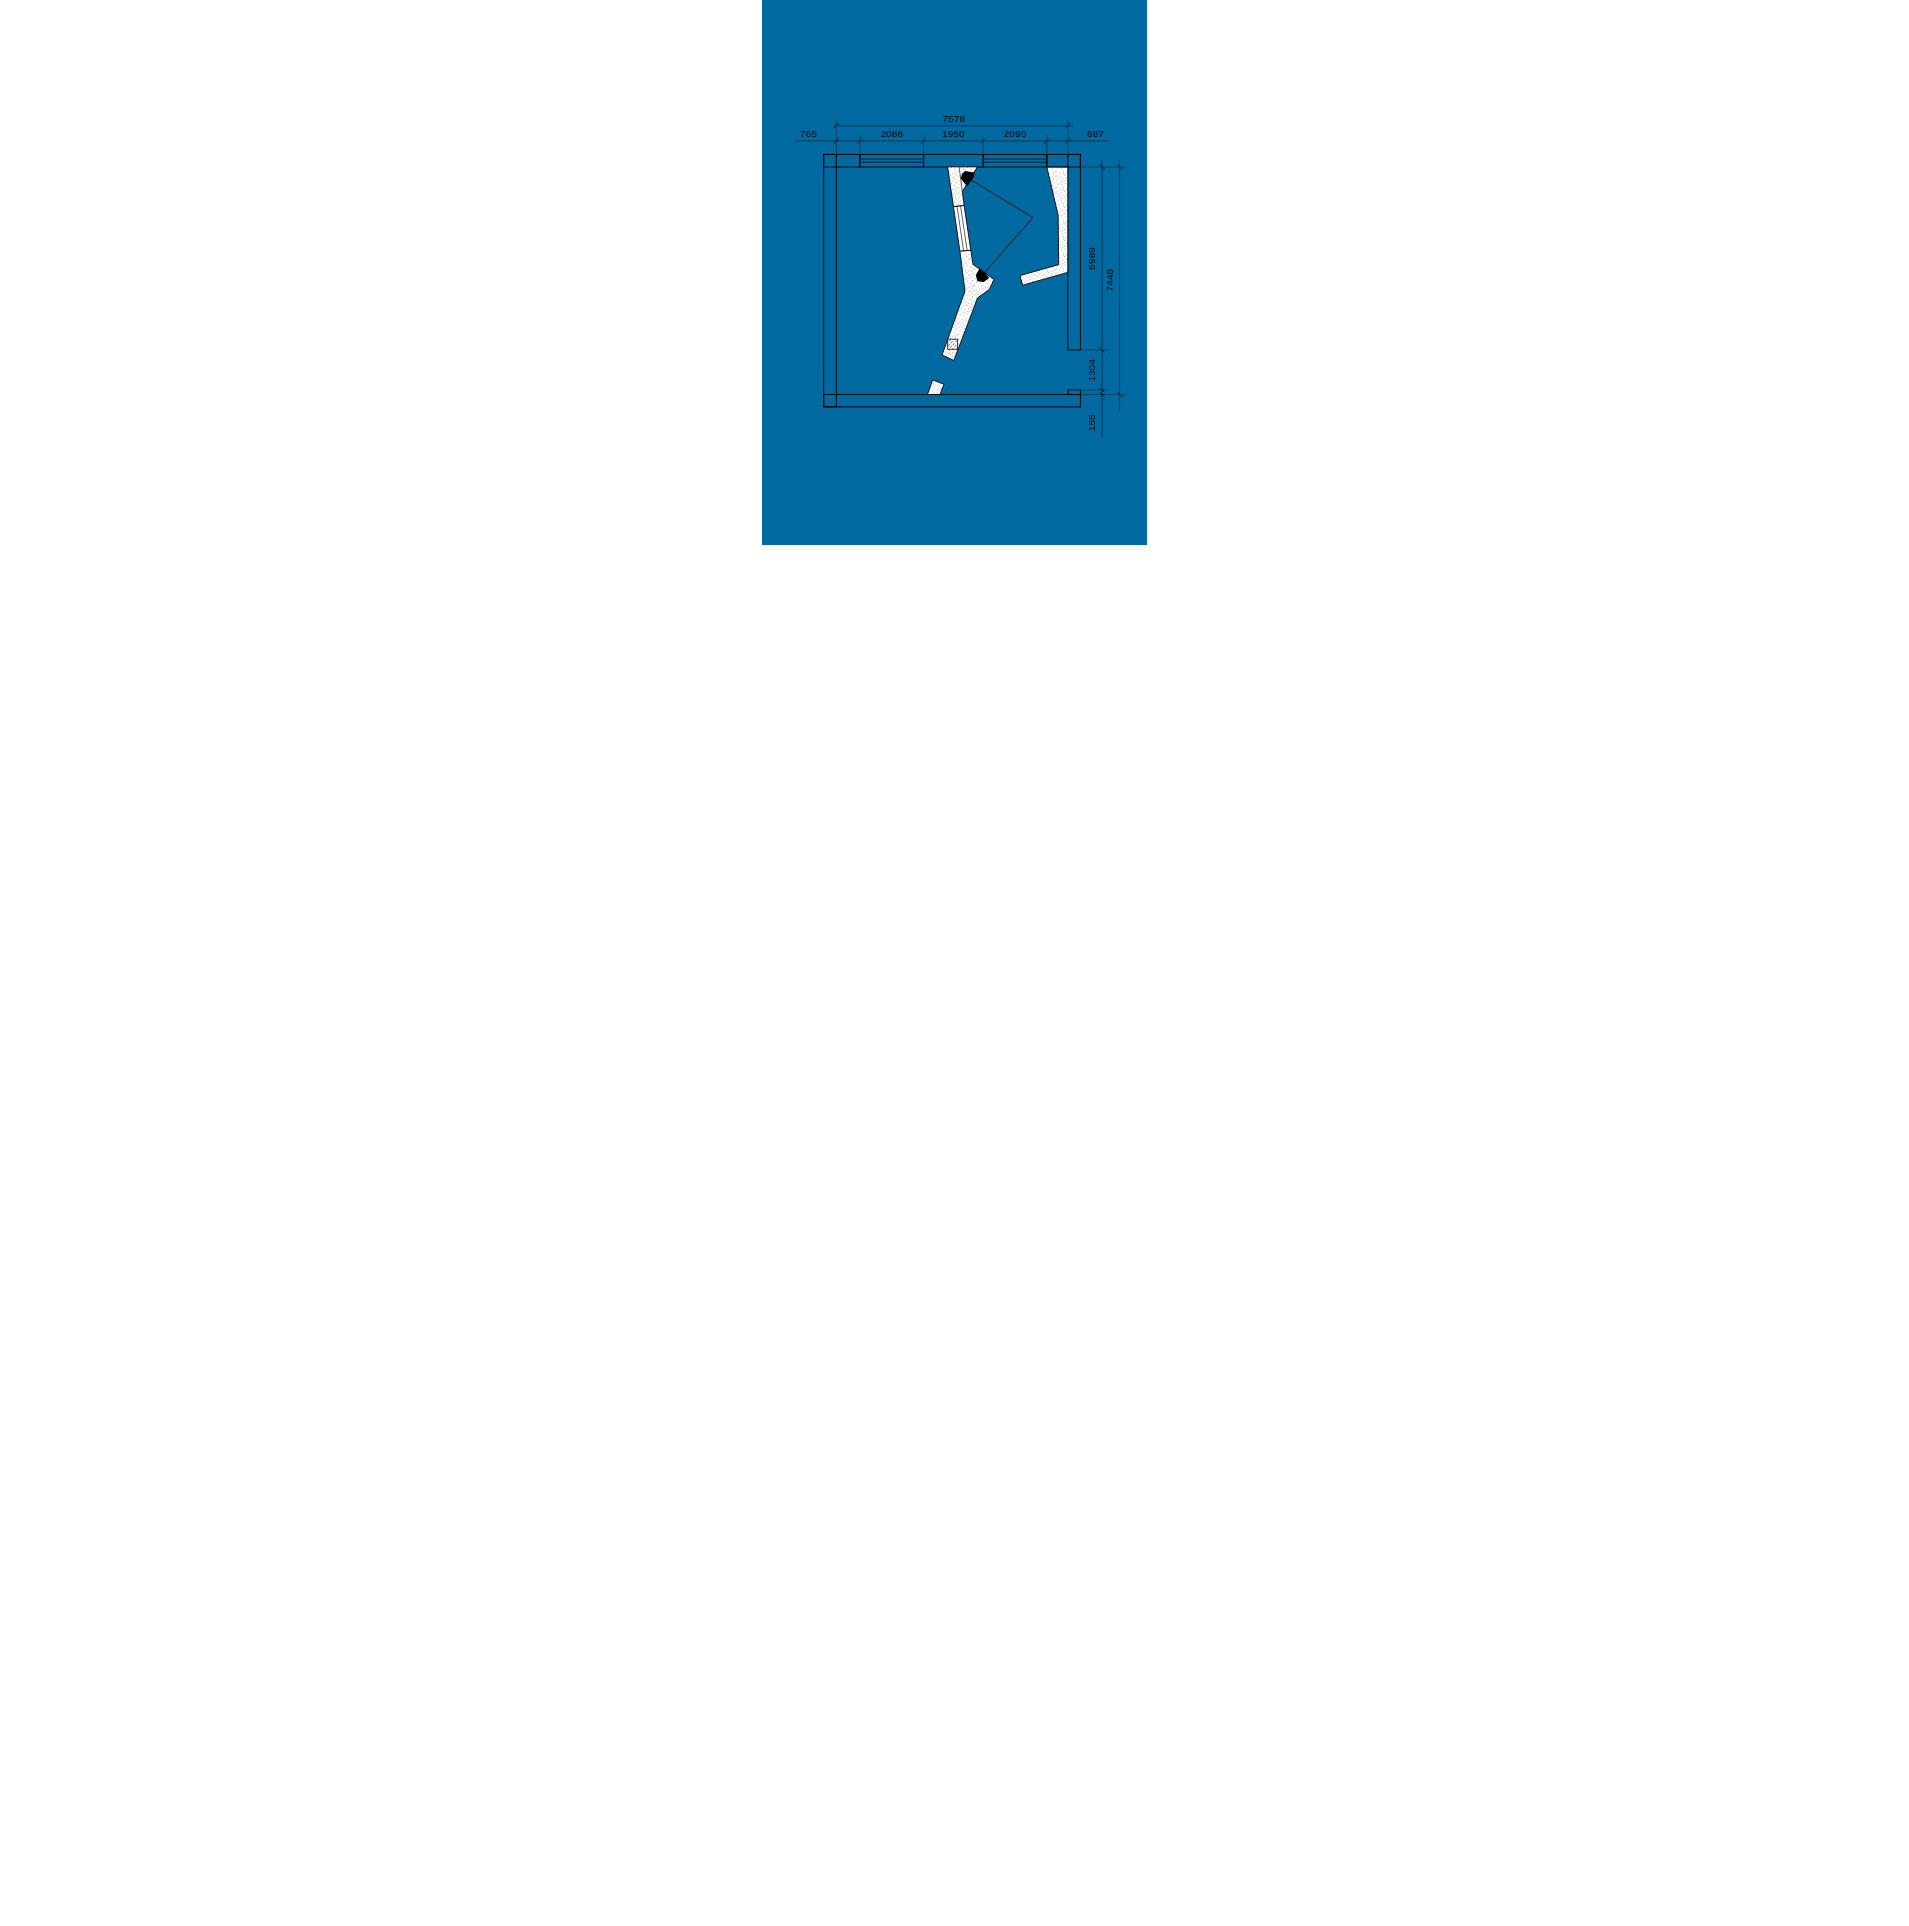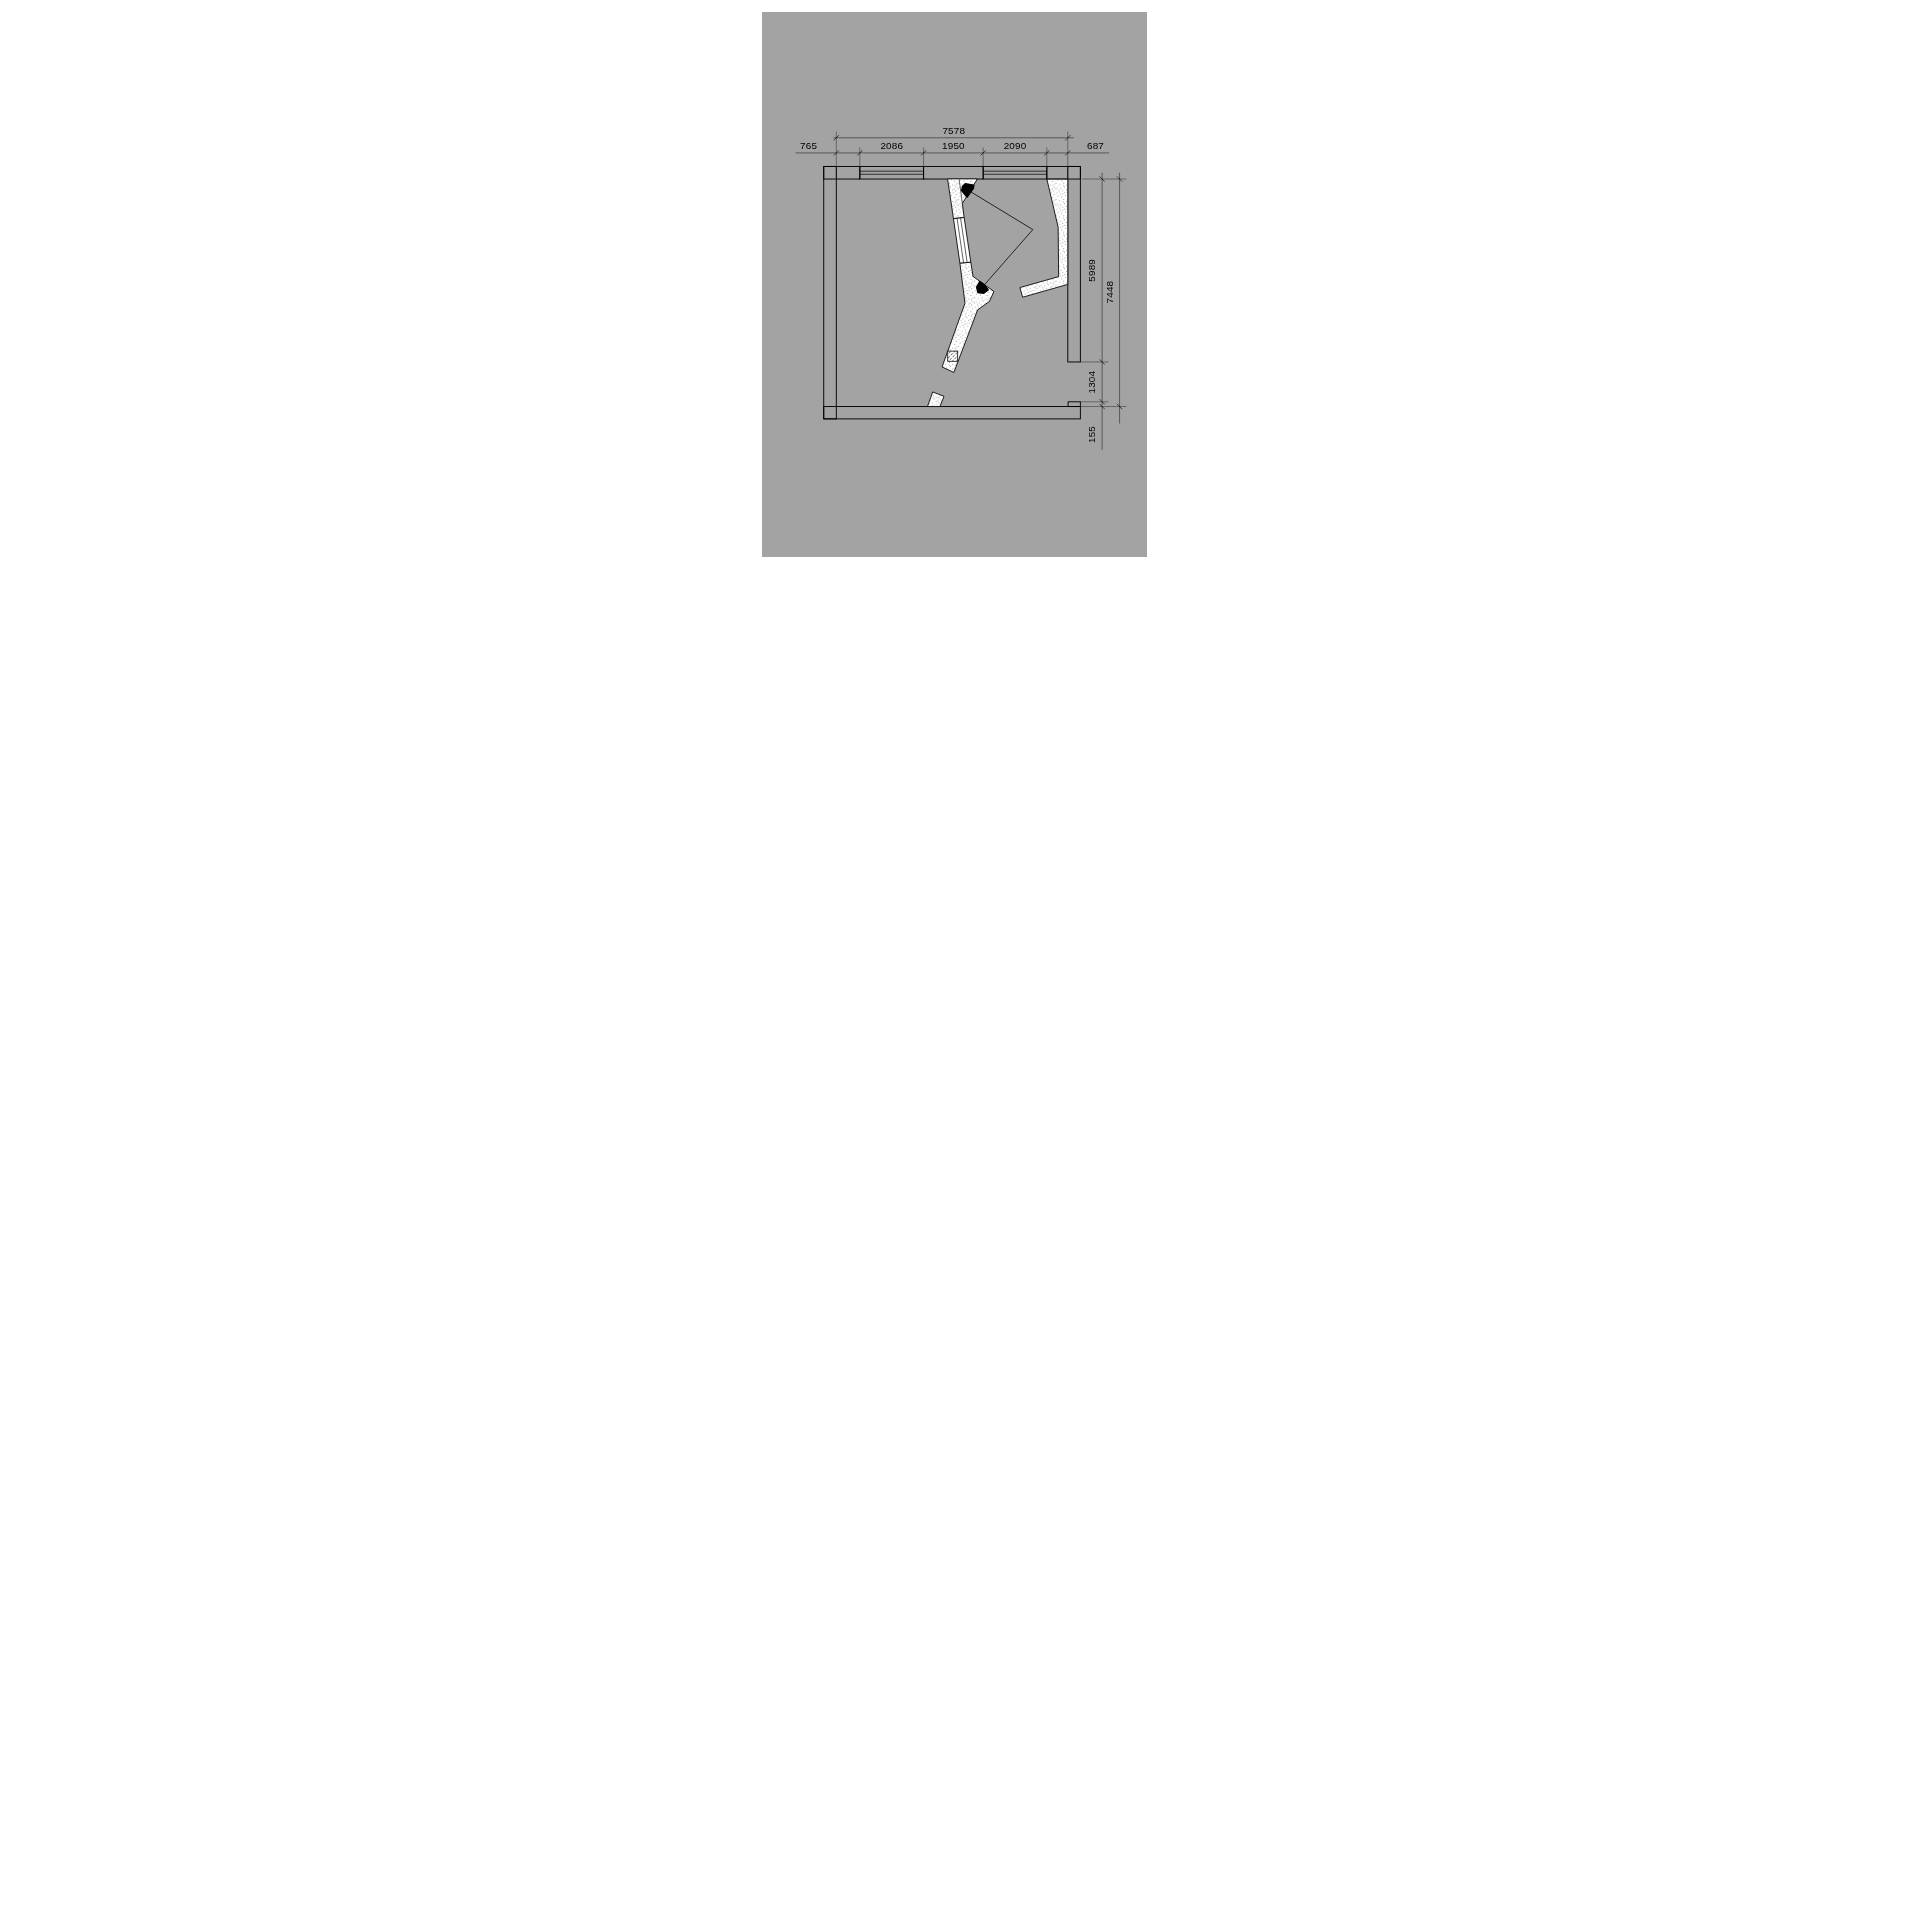--- a/index.html
+++ b/index.html
@@ -1,20 +1,20 @@
 <!DOCTYPE html>
 <html style="font-size:6.2px"><head>
 <meta charset="utf-8">
 <style>
   html,body{margin:0;padding:0;background:#ffffff;}
   .sheet{
     width:100%;
     max-width:385px;
-    margin:12px auto;
-    background:#a3a3a3;
+    margin:0 auto;
+    background:#0369a1;
   }
   svg{display:block;width:100%;height:auto;}
   .dimtext{
     font-family:"Liberation Sans", sans-serif;
     fill:#000000;
     font-size:128px;
     letter-spacing:2px;
   }
   .thick{stroke:#000;stroke-width:12;fill:none;}
   .mid{stroke:#000;stroke-width:9;fill:none;}

